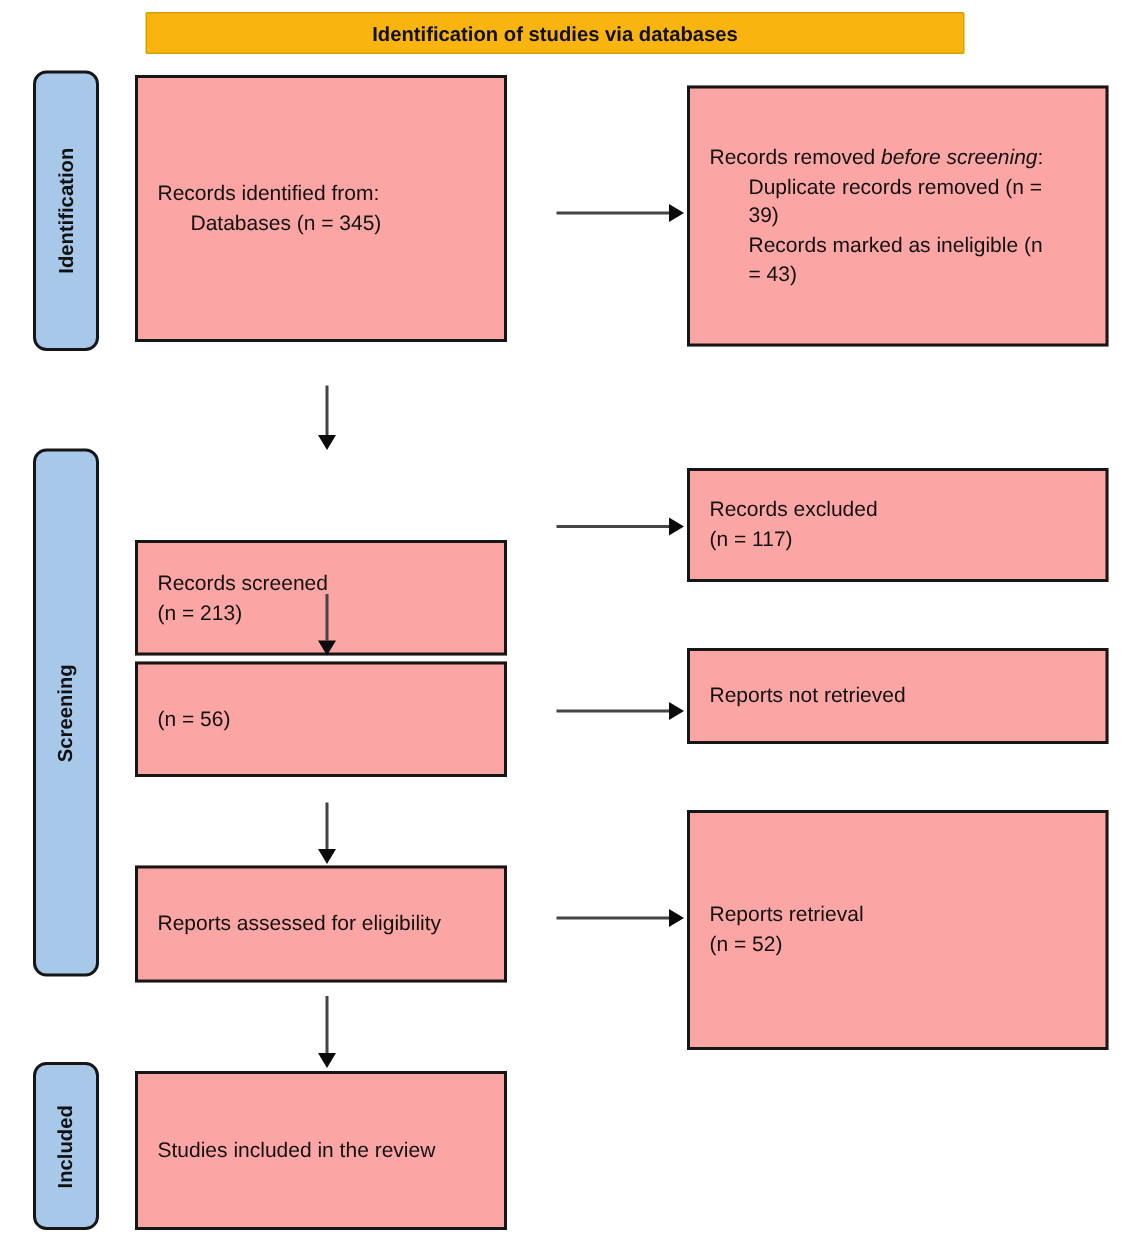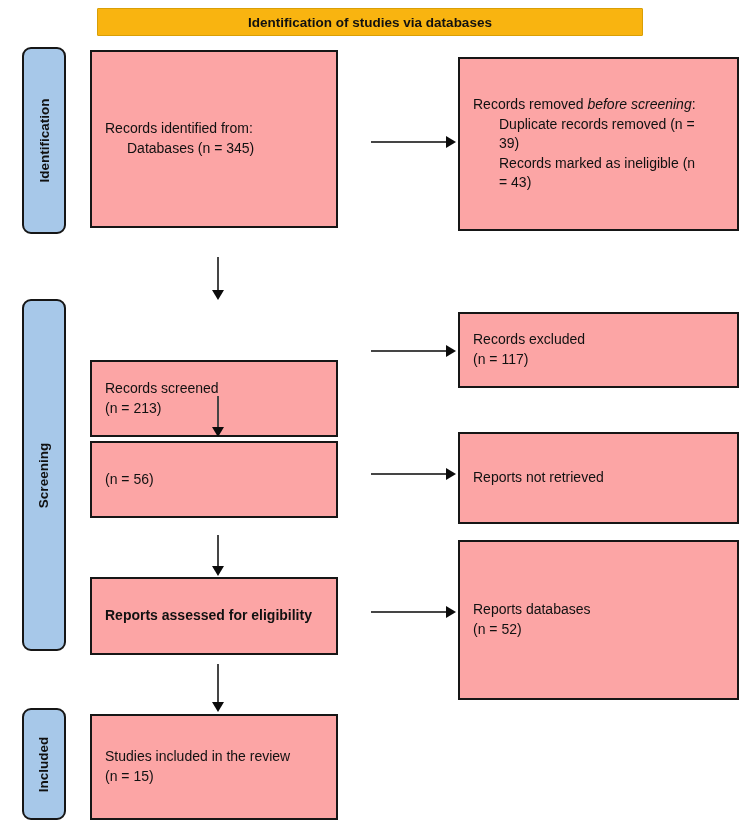--- a/index.html
+++ b/index.html
@@ -89,57 +89,56 @@
       <div class="line">(n = 213)</div>
     </div>
   </div>
 
   <div class="box left-col" style="top:441px; height:77px;">
     <div class="txt">
       <div class="line">(n = 56)</div>
     </div>
   </div>
 
-  <div class="box left-col" style="top:577px; height:78px;font-weight:bold;">
+  <div class="box left-col" style="top:577px; height:78px;">
     <div class="txt">
       <div class="line">Reports assessed for eligibility</div>
     </div>
   </div>
 
   <div class="box left-col" style="top:714px; height:106px;">
     <div class="txt">
       <div class="line">Studies included in the review</div>
-      <div class="line">(n = 15)</div>
     </div>
   </div>
 
   <div class="box right-col" style="top:57px; height:174px;">
     <div class="txt r1txt">
       <p class="para"><span>Records removed </span><em>before screening</em><span>:</span></p>
       <p class="para item">Duplicate records removed (n = 39)</p>
       <p class="para item">Records marked as ineligible (n = 43)</p>
     </div>
   </div>
 
   <div class="box right-col" style="top:312px; height:76px;">
     <div class="txt">
       <div class="line">Records excluded</div>
       <div class="line">(n = 117)</div>
     </div>
   </div>
 
-  <div class="box right-col" style="top:432px; height:92px;">
+  <div class="box right-col" style="top:432px; height:64px;">
     <div class="txt">
       <div class="line">Reports not retrieved</div>
     </div>
   </div>
 
   <div class="box right-col" style="top:540px; height:160px;">
     <div class="txt">
-      <div class="line">Reports databases</div>
+      <div class="line">Reports retrieval</div>
       <div class="line">(n = 52)</div>
     </div>
   </div>
 
   <div class="arrow-v" style="left:217px; top:257px; height:33px;"></div>
   <div class="arrow-v" style="left:217px; top:396px; height:31px;"></div>
   <div class="arrow-v" style="left:217px; top:535px; height:31px;"></div>
   <div class="arrow-v" style="left:217px; top:664px; height:38px;"></div>
 
   <div class="arrow-h" style="left:371px; top:141px; width:75px;"></div>

